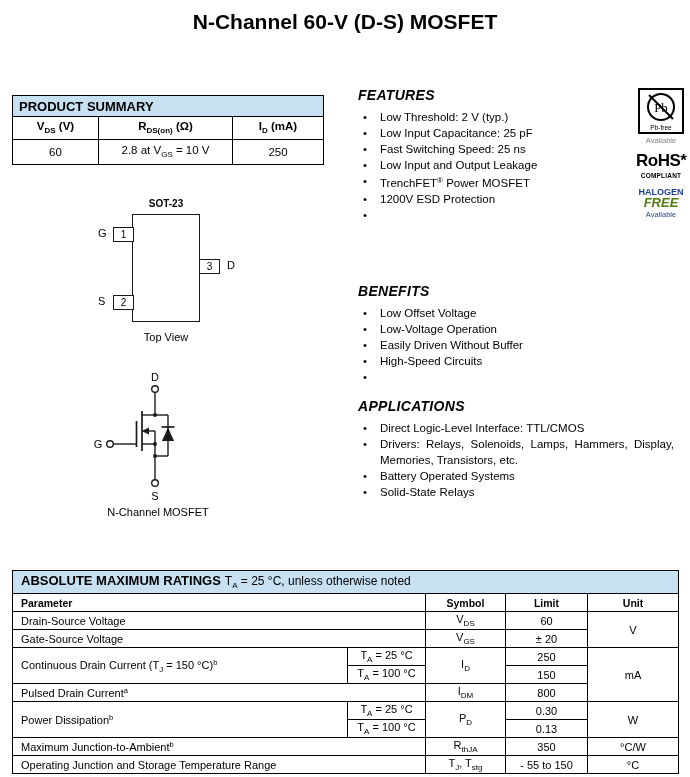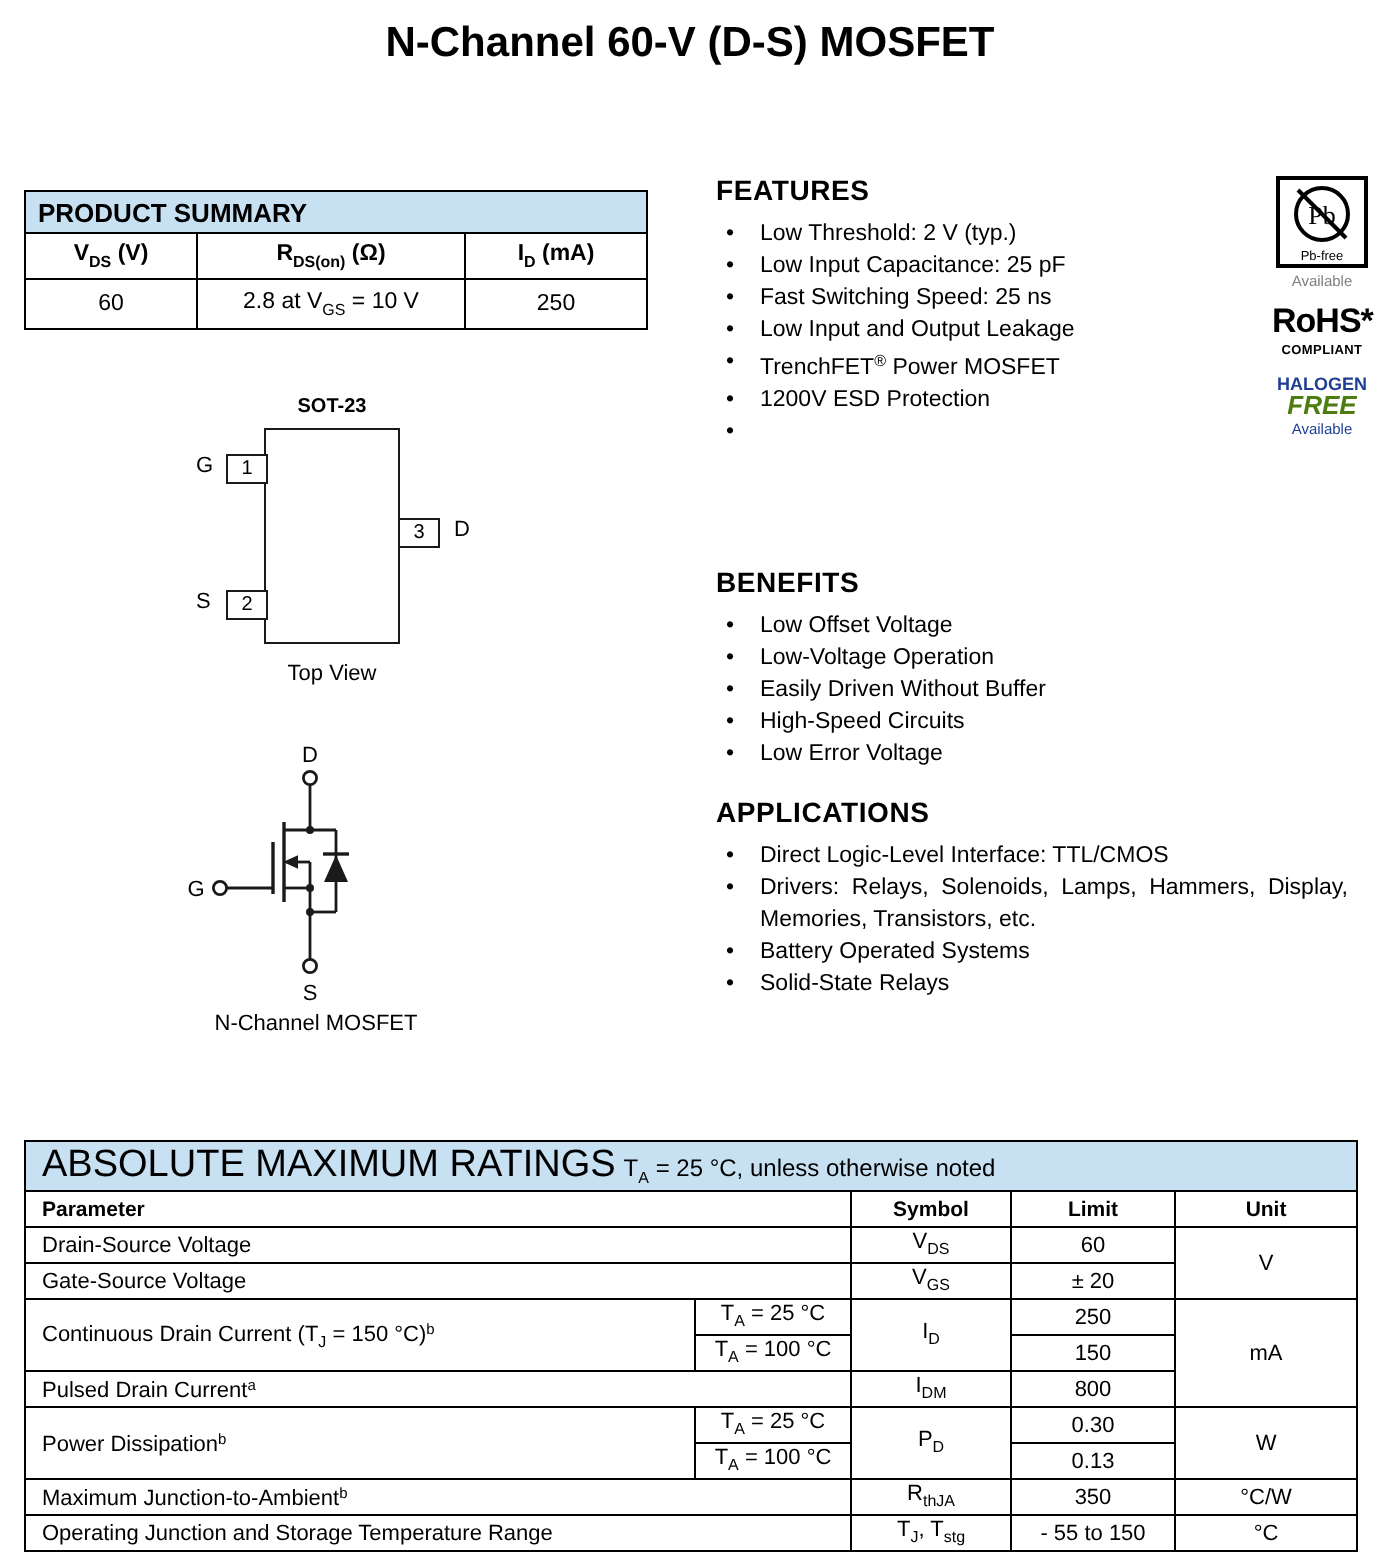--- a/index.html
+++ b/index.html
@@ -40,42 +40,42 @@
   .lblD { left:132px; top:61px; }
   .sot-caption { position:absolute; left:21px; top:133px; width:100px; text-align:center; font-size:11px; }
   
   .mos-svg { position:absolute; left:75px; top:360px; }
   .mos-caption { position:absolute; left:75px; top:506px; width:166px; text-align:center; font-size:11px; }
   
   .sec { position:absolute; left:358px; }
   .sec-features { top:87px; width:300px; }
   .sec-benefits { top:283px; width:300px; }
   .sec-applications { top:398px; width:320px; }
-  .sec-heading { font-size:14px; font-weight:bold; letter-spacing:.3px; margin-bottom:6px; }
+  .sec-heading { font-size:14px; font-weight:bold; letter-spacing:.3px; margin-bottom:6px;font-style:italic; }
   .li { display:flex; line-height:16px; font-size:11.5px; }
   .li .b { flex:0 0 22px; padding-left:5px; box-sizing:border-box; }
   .li .b::before { content:"\2022"; }
   .li .t { width:262px; }
   .li.bold .t { font-weight:bold; }
   .sec-applications .li .t { width:294px; }
   .li.justify .t { text-align:justify; }
   
   .badges { position:absolute; left:636px; top:88px; width:50px; text-align:center; }
   .pb-badge { width:46px; height:46px; margin:0 auto; }
   .avail-gray { font-size:7.5px; color:#7f7f7f; margin-top:2px; }
   .rohs { font-size:17px; font-weight:bold; margin-top:6px; letter-spacing:-0.5px; }
   .rohs-sub { font-size:6.5px; font-weight:bold; letter-spacing:.2px; margin-top:1px; }
   .hal1 { color:#1f3f95; font-size:9px; font-weight:bold; margin-top:8px; }
   .hal2 { color:#4d7c0f; font-size:13px; font-weight:bold; font-style:italic; line-height:12px; }
   .hal3 { color:#1f3f95; font-size:7.5px; margin-top:1px; }
   
   .amr { position:absolute; left:12px; top:570px; width:666px; table-layout:fixed; font-size:11px; }
   .amr td { border:1px solid #000; height:17px; padding:0; }
   .amr .amr-title { background:#c7e0f2; height:20px; padding:1px 8px; }
-  .amr .amr-title-b { font-size:19px; font-weight:normal; }
+  .amr .amr-title-b { font-size:13px; font-weight:bold; }
   .amr .amr-note { font-size:12px; margin-left:4px; }
   .amr-head td { font-weight:bold; font-size:10.5px; }
   .pl { text-align:left; padding-left:8px !important; }
   .c { text-align:center; }
   .amr sup { font-size:7.5px; vertical-align:3.5px; }
 </style>
 </head>
 <body>
 
 <div id="page">
@@ -193,21 +193,20 @@
     <div class="li">
         <span class="b"></span>
         <span class="t">Easily Driven Without Buffer</span>
       </div>
     <div class="li">
         <span class="b"></span>
         <span class="t">High-Speed Circuits</span>
       </div>
     <div class="li">
         <span class="b"></span>
-        <span class="t">Low Error Voltage</span>
       </div>
   </div>
 
   <div class="sec sec-applications">
     <div class="sec-heading">APPLICATIONS</div>
     <div class="li">
         <span class="b"></span>
         <span class="t">Direct Logic-Level Interface: TTL/CMOS</span>
       </div>
     <div class="li justify">

